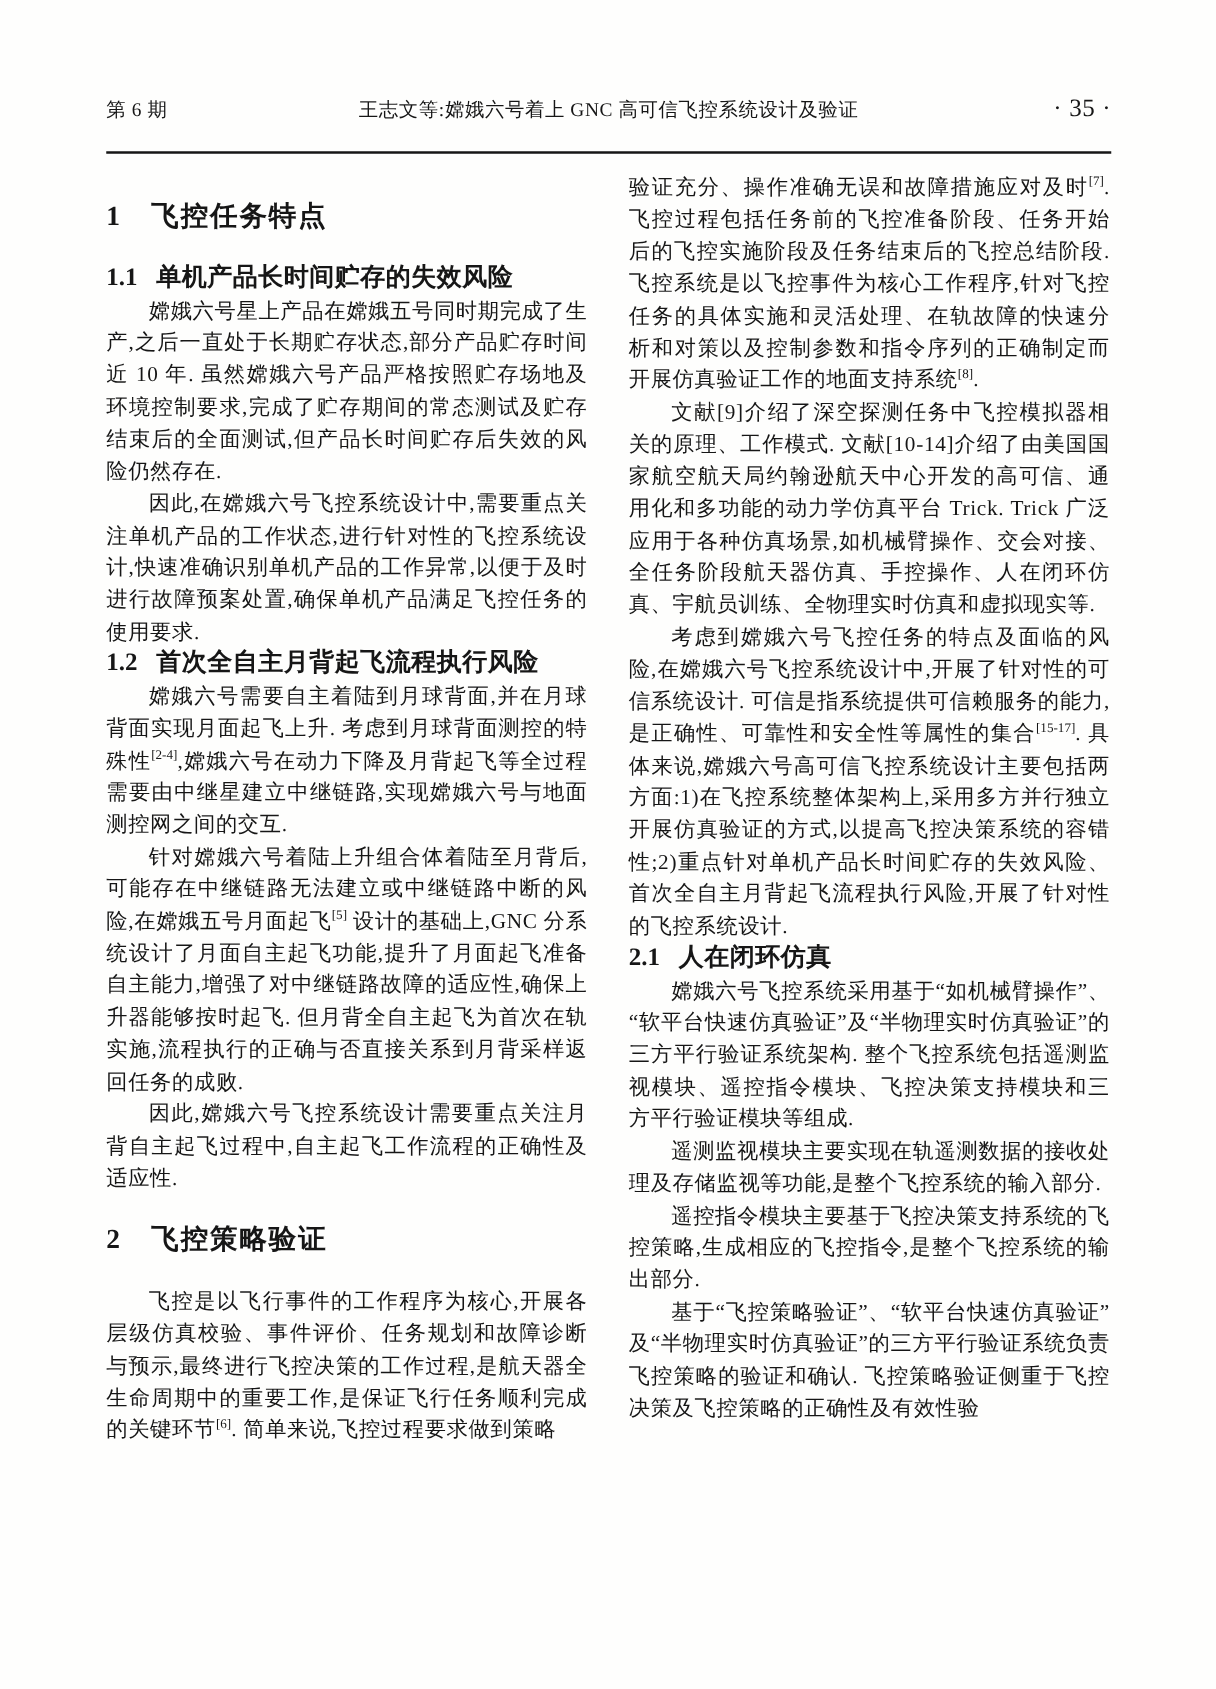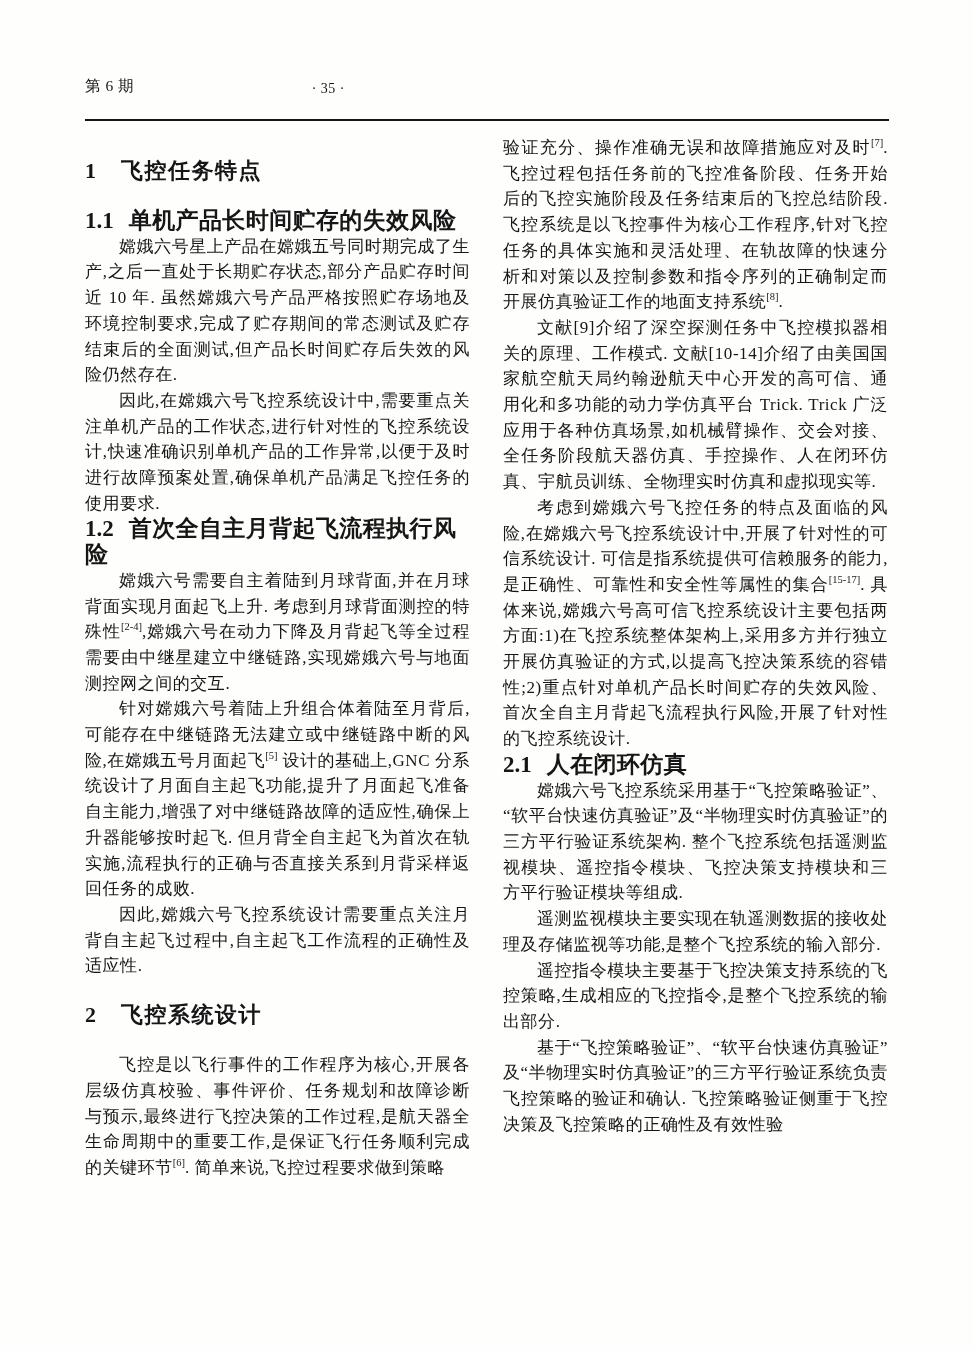--- a/index.html
+++ b/index.html
@@ -24,21 +24,21 @@
   }
   
   .running-header {
     display: flex;
     align-items: flex-end;
     font-size: 15.5px;
     letter-spacing: 0.5px;
   }
   .rh-issue { width: 130px; }
   .rh-title { flex: 1; text-align: center; }
-  .rh-page  { width: 130px; text-align: right; font-size: 14px; }
+  .rh-page  { width: 130px; text-align: right; font-size: 20px; }
   .header-rule {
     border: none;
     border-top: 2px solid #161616;
     margin: 22px 0 0 0;
   }
   
   .columns {
     display: flex;
     gap: 33px;
     margin-top: 14px;
@@ -64,58 +64,59 @@
   
   .sec-heading {
     font-size: 22px;
     font-weight: bold;
     letter-spacing: 1.5px;
     margin: 21px 0 22px 0;
     line-height: 30px;
   }
   .sec-heading .h-num { margin-right: 25px; letter-spacing: 0; }
   .sub-heading {
-    font-size: 23px;
+    font-size: 20px;
     font-weight: bold;
     line-height: 25.7px;
     letter-spacing: 0.4px;
     margin: 0;
   }
   .sub-heading .h-num { margin-right: 15px; letter-spacing: 0; }
 </style>
 </head>
 <body>
 
 <div class="page">
 
   <div class="running-header">
     <span class="rh-issue">第 6 期</span>
+    <span class="rh-title">王志文等:嫦娥六号着上 GNC 高可信飞控系统设计及验证</span>
     <span class="rh-page">· 35 ·</span>
   </div>
 
   <hr class="header-rule">
 
   <div class="columns">
     <div class="col">
         <div class="sec-heading"><span class="h-num">1</span><span>飞控任务特点</span></div>
         <div class="sub-heading"><span class="h-num">1.1</span><span>单机产品长时间贮存的失效风险</span></div>
         <p class="para">嫦娥六号星上产品在嫦娥五号同时期完成了生产,之后一直处于长期贮存状态,部分产品贮存时间近 10 年. 虽然嫦娥六号产品严格按照贮存场地及环境控制要求,完成了贮存期间的常态测试及贮存结束后的全面测试,但产品长时间贮存后失效的风险仍然存在.</p>
         <p class="para">因此,在嫦娥六号飞控系统设计中,需要重点关注单机产品的工作状态,进行针对性的飞控系统设计,快速准确识别单机产品的工作异常,以便于及时进行故障预案处置,确保单机产品满足飞控任务的使用要求.</p>
         <div class="sub-heading"><span class="h-num">1.2</span><span>首次全自主月背起飞流程执行风险</span></div>
         <p class="para">嫦娥六号需要自主着陆到月球背面,并在月球背面实现月面起飞上升. 考虑到月球背面测控的特殊性<sup class="ref">[2-4]</sup>,嫦娥六号在动力下降及月背起飞等全过程需要由中继星建立中继链路,实现嫦娥六号与地面测控网之间的交互.</p>
         <p class="para">针对嫦娥六号着陆上升组合体着陆至月背后,可能存在中继链路无法建立或中继链路中断的风险,在嫦娥五号月面起飞<sup class="ref">[5]</sup> 设计的基础上,GNC 分系统设计了月面自主起飞功能,提升了月面起飞准备自主能力,增强了对中继链路故障的适应性,确保上升器能够按时起飞. 但月背全自主起飞为首次在轨实施,流程执行的正确与否直接关系到月背采样返回任务的成败.</p>
         <p class="para">因此,嫦娥六号飞控系统设计需要重点关注月背自主起飞过程中,自主起飞工作流程的正确性及适应性.</p>
-        <div class="sec-heading"><span class="h-num">2</span><span>飞控系统设计</span></div>
+        <div class="sec-heading"><span class="h-num">2</span><span>飞控策略验证</span></div>
         <p class="para">飞控是以飞行事件的工作程序为核心,开展各层级仿真校验、事件评价、任务规划和故障诊断与预示,最终进行飞控决策的工作过程,是航天器全生命周期中的重要工作,是保证飞行任务顺利完成的关键环节<sup class="ref">[6]</sup>. 简单来说,飞控过程要求做到策略</p>
       </div>
     <div class="col">
         <p class="para no-indent">验证充分、操作准确无误和故障措施应对及时<sup class="ref">[7]</sup>. 飞控过程包括任务前的飞控准备阶段、任务开始后的飞控实施阶段及任务结束后的飞控总结阶段. 飞控系统是以飞控事件为核心工作程序,针对飞控任务的具体实施和灵活处理、在轨故障的快速分析和对策以及控制参数和指令序列的正确制定而开展仿真验证工作的地面支持系统<sup class="ref">[8]</sup>.</p>
         <p class="para">文献[9]介绍了深空探测任务中飞控模拟器相关的原理、工作模式. 文献[10-14]介绍了由美国国家航空航天局约翰逊航天中心开发的高可信、通用化和多功能的动力学仿真平台 Trick. Trick 广泛应用于各种仿真场景,如机械臂操作、交会对接、全任务阶段航天器仿真、手控操作、人在闭环仿真、宇航员训练、全物理实时仿真和虚拟现实等.</p>
         <p class="para">考虑到嫦娥六号飞控任务的特点及面临的风险,在嫦娥六号飞控系统设计中,开展了针对性的可信系统设计. 可信是指系统提供可信赖服务的能力,是正确性、可靠性和安全性等属性的集合<sup class="ref">[15-17]</sup>. 具体来说,嫦娥六号高可信飞控系统设计主要包括两方面:1)在飞控系统整体架构上,采用多方并行独立开展仿真验证的方式,以提高飞控决策系统的容错性;2)重点针对单机产品长时间贮存的失效风险、首次全自主月背起飞流程执行风险,开展了针对性的飞控系统设计.</p>
         <div class="sub-heading"><span class="h-num">2.1</span><span>人在闭环仿真</span></div>
-        <p class="para">嫦娥六号飞控系统采用基于“飞控策略验证”、“软平台快速仿真验证”及“半物理实时仿真验证”的三方平行验证系统架构. 整个飞控系统包括遥测监视模块、遥控指令模块、飞控决策支持模块和三方平行验证模块等组成.</p>
+        <p class="para">嫦娥六号飞控系统采用基于“如机械臂操作”、“软平台快速仿真验证”及“半物理实时仿真验证”的三方平行验证系统架构. 整个飞控系统包括遥测监视模块、遥控指令模块、飞控决策支持模块和三方平行验证模块等组成.</p>
         <p class="para">遥测监视模块主要实现在轨遥测数据的接收处理及存储监视等功能,是整个飞控系统的输入部分.</p>
         <p class="para">遥控指令模块主要基于飞控决策支持系统的飞控策略,生成相应的飞控指令,是整个飞控系统的输出部分.</p>
         <p class="para">基于“飞控策略验证”、“软平台快速仿真验证”及“半物理实时仿真验证”的三方平行验证系统负责飞控策略的验证和确认. 飞控策略验证侧重于飞控决策及飞控策略的正确性及有效性验</p>
       </div>
   </div>
 
 </div>
 
 </body></html>

